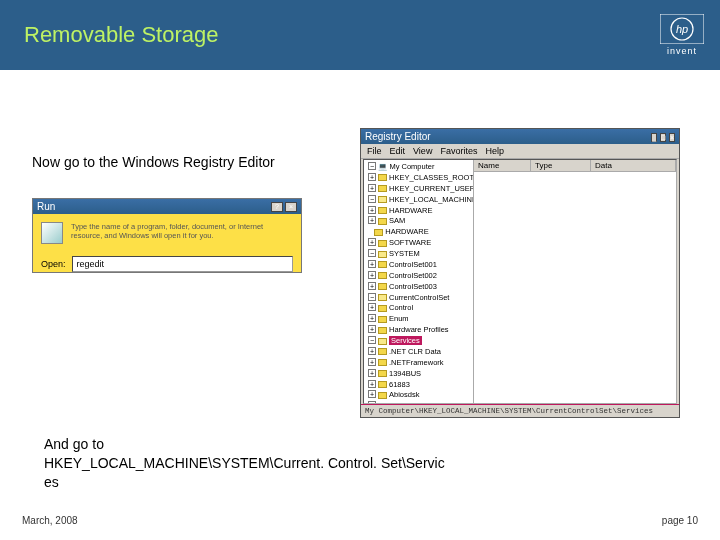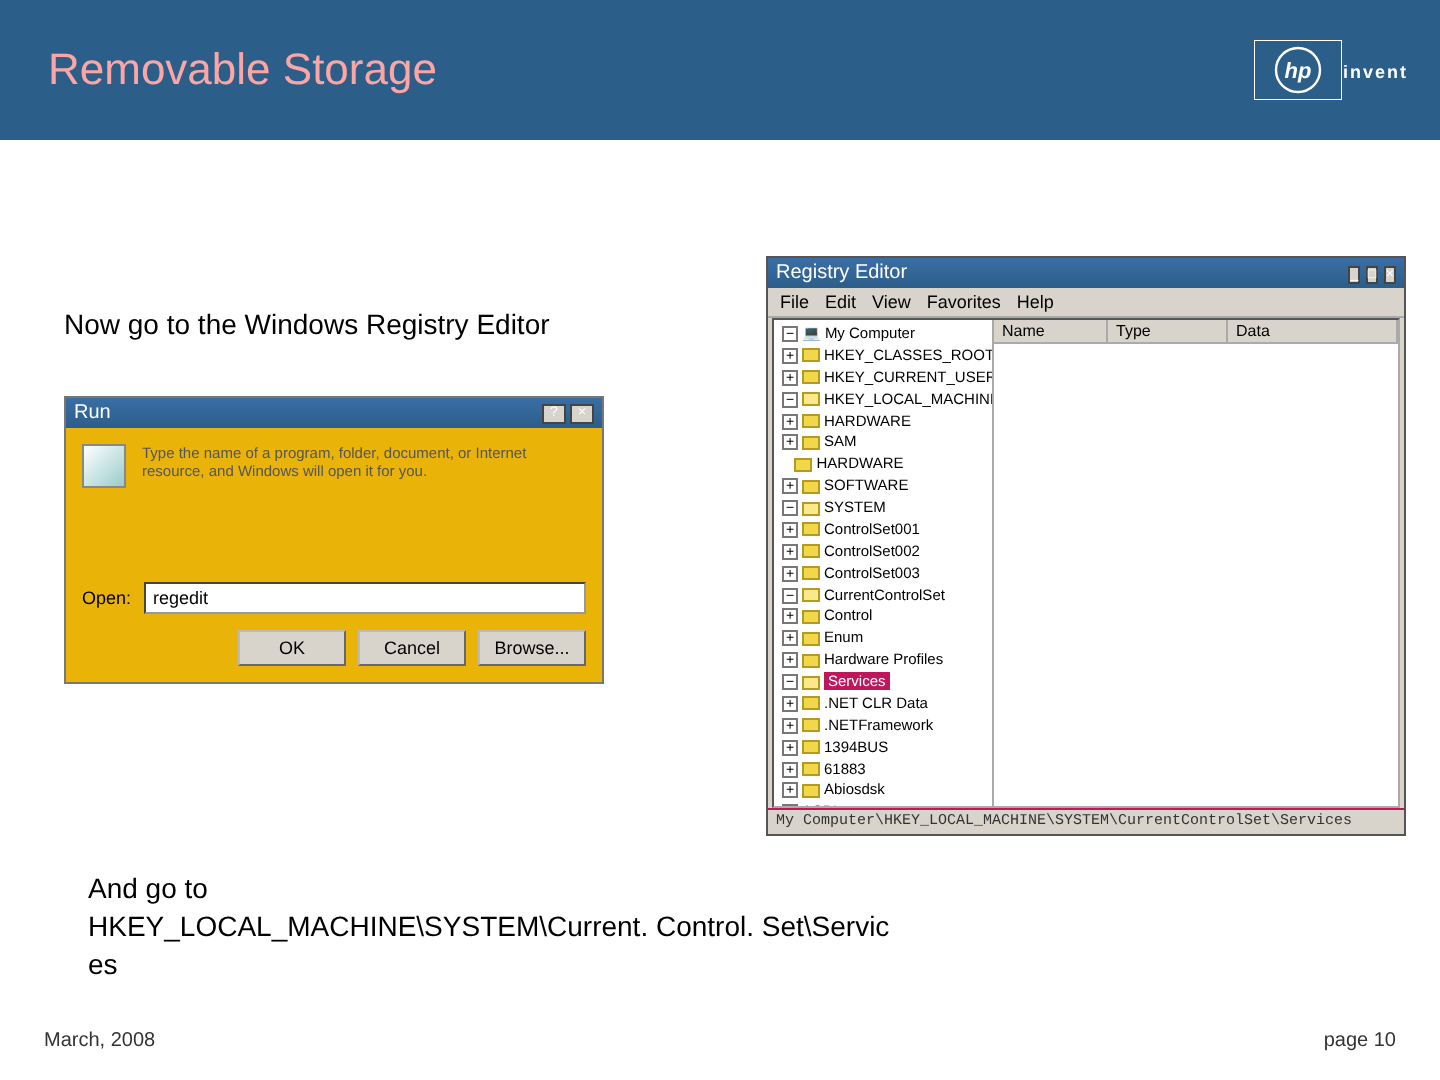--- a/index.html
+++ b/index.html
@@ -14,29 +14,28 @@
   }
   .header {
     background: #2c5e8a;
     height: 70px;
     display: flex;
     align-items: center;
     justify-content: space-between;
     padding: 0 16px 0 24px;
   }
   .header-title {
-    color: #fca5a5;
+    color: #bef264;
     font-size: 22px;
     font-weight: 400;
   }
   .hp-logo {
     display: flex;
-    flex-direction: row;
-    align-items: center;
-    font-weight: bold;
+    flex-direction: column;
+    align-items: center;
   }
   .hp-logo svg { display: block; }
   .hp-invent {
     color: #fff;
     font-size: 9px;
     letter-spacing: 1px;
     margin-top: 2px;
   }
   .content {
     position: absolute;
@@ -49,21 +48,21 @@
     position: absolute;
     top: 84px;
     left: 32px;
     font-size: 14px;
   }
   .run-dialog {
     position: absolute;
     top: 128px;
     left: 32px;
     width: 270px;
-    background: #eab308;
+    background: #fde047;
     border: 1px solid #777;
     font-size: 9px;
   }
   .run-titlebar {
     background: linear-gradient(#3a6ea5, #2c5e8a);
     color: #fff;
     display: flex;
     align-items: center;
     justify-content: space-between;
     padding: 2px 4px;
@@ -92,21 +91,20 @@
     font-size: 7.5px;
     color: #555;
     line-height: 1.2;
     flex: 1;
   }
   .run-open-row {
     display: flex;
     align-items: center;
     gap: 6px;
     padding: 4px 8px 0 8px;
-    margin-top: 35px;
   }
   .run-open-label { font-size: 9px; }
   .run-input {
     flex: 1;
     border: 1px inset #999;
     background: #fff;
     padding: 2px 4px;
     font-size: 9px;
     height: 16px;
   }
@@ -123,21 +121,21 @@
     border: 1px outset #bbb;
     font-size: 9px;
     text-align: center;
     line-height: 16px;
   }
 
   
   .reg-window {
     position: absolute;
     top: 58px;
-    left: 383px;
+    left: 360px;
     width: 320px;
     height: 290px;
     background: #d8d4cc;
     border: 1px solid #555;
     font-size: 8px;
     display: flex;
     flex-direction: column;
   }
   .reg-titlebar {
     background: linear-gradient(#3a6ea5, #2c5e8a);
@@ -292,25 +290,20 @@
         <span class="sysbtn">×</span>
       </span>
     </div>
     <div class="run-body">
       <div class="run-icon"></div>
       <div class="run-desc">Type the name of a program, folder, document, or Internet resource, and Windows will open it for you.</div>
     </div>
     <div class="run-open-row">
       <span class="run-open-label">Open:</span>
       <div class="run-input">regedit</div>
-    </div>
-    <div class="run-btns">
-      <div class="run-btn">OK</div>
-      <div class="run-btn">Cancel</div>
-      <div class="run-btn">Browse...</div>
     </div>
   </div>
 
   <div class="reg-window">
     <div class="reg-titlebar">
       <span>Registry Editor</span>
       <span class="sysbtns">
         <span class="sysbtn">_</span>
         <span class="sysbtn">□</span>
         <span class="sysbtn">×</span>

